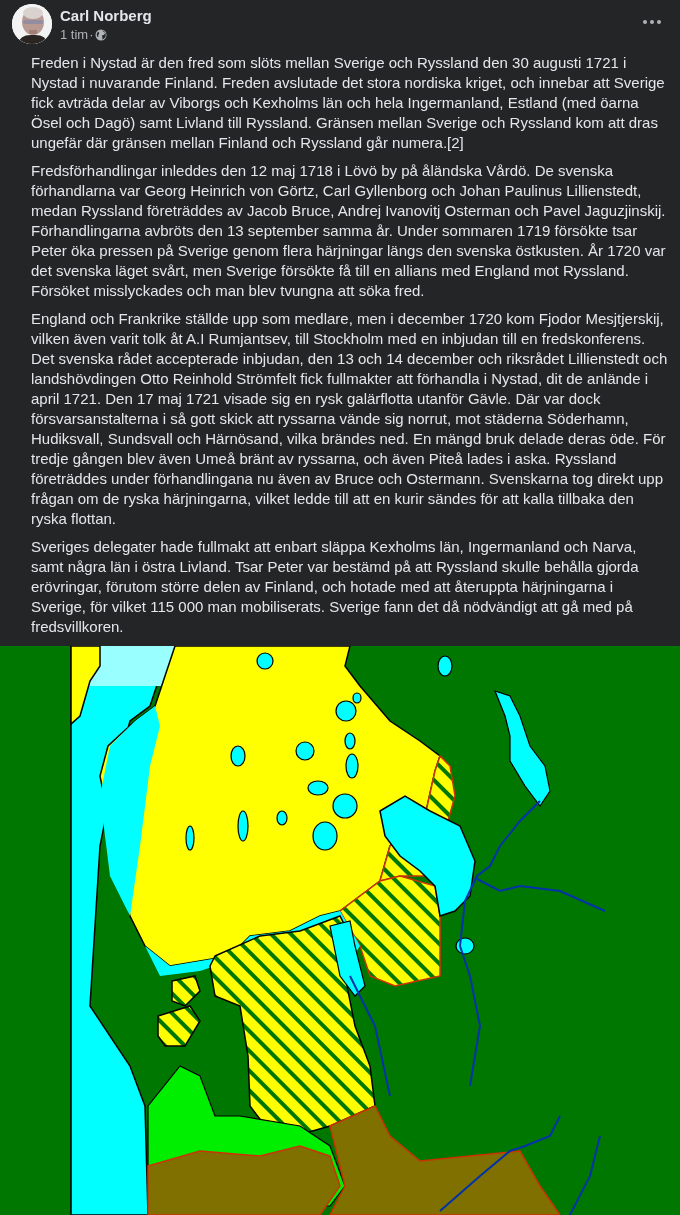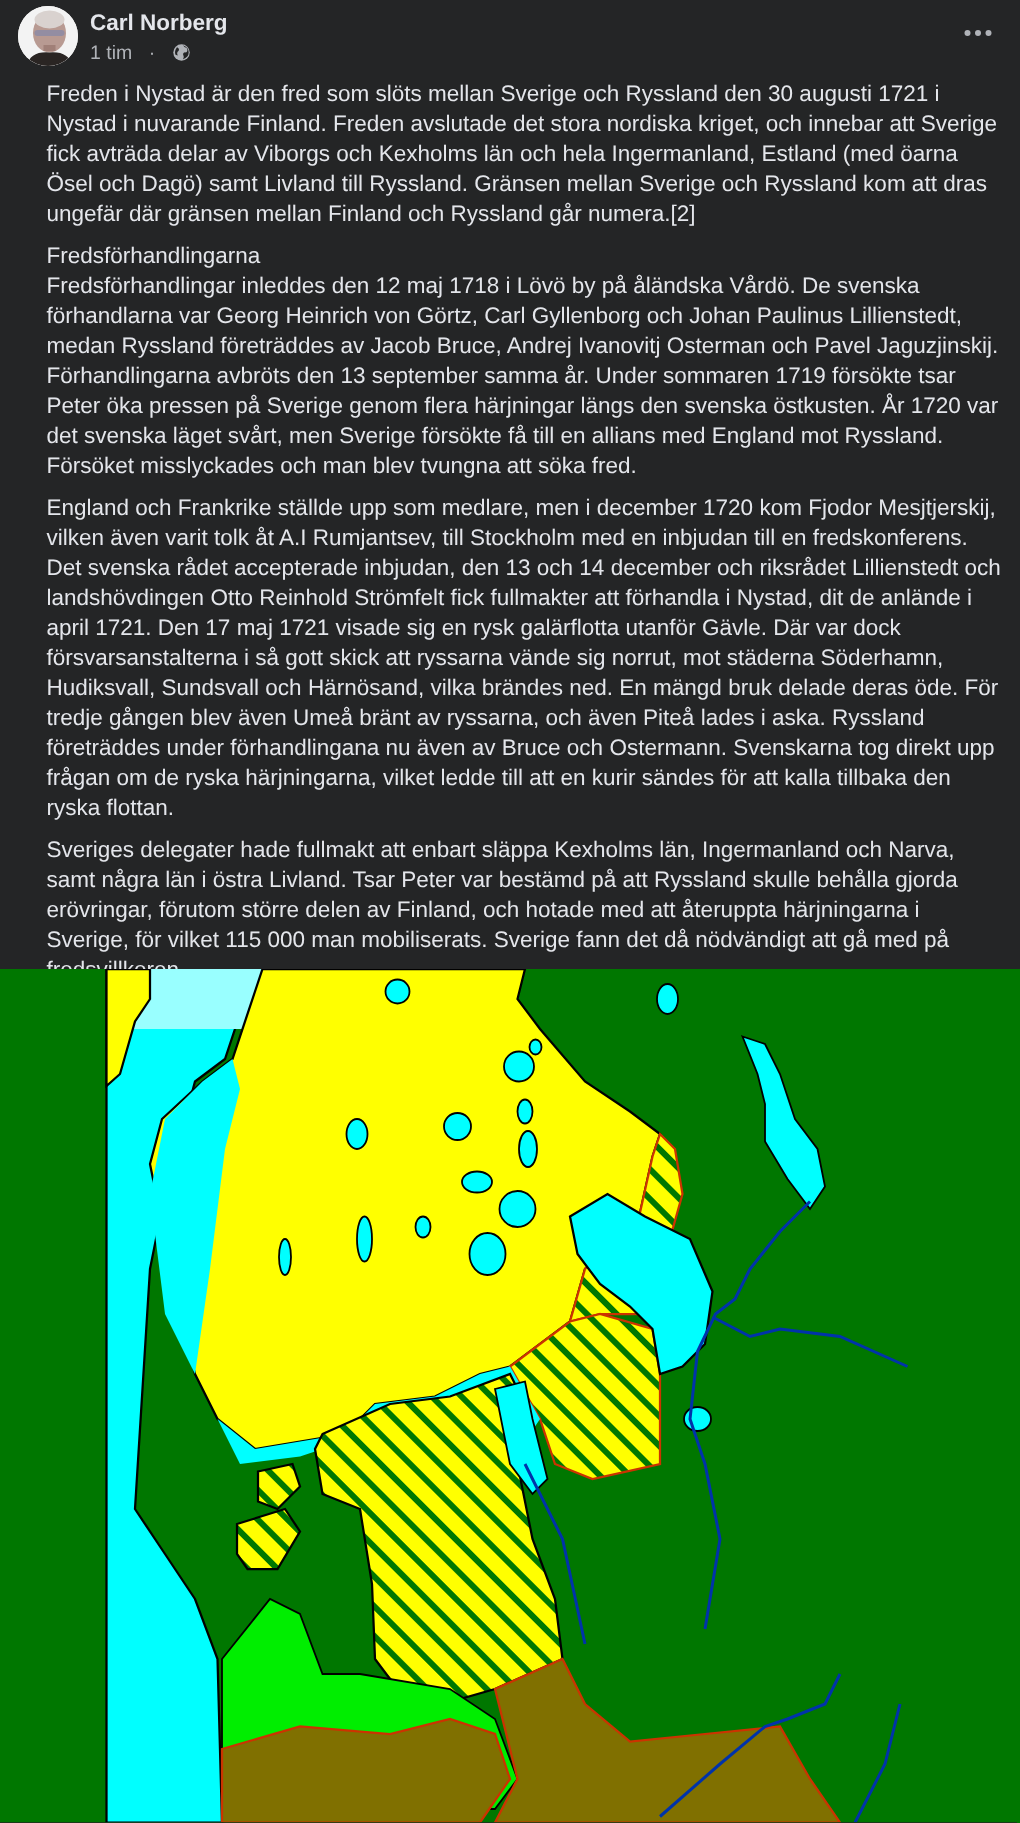--- a/index.html
+++ b/index.html
@@ -9,21 +9,21 @@
     font-family: "Liberation Sans", "DejaVu Sans", sans-serif;
     color: #e4e6eb;
   }
   .post { position: relative; width: 680px; height: 867px; }
   .header { position: relative; height: 50px; }
   .avatar {
     position: absolute; left: 12px; top: 4px; width: 40px; height: 40px;
     border-radius: 50%; overflow: hidden; background: #f5f5f5;
   }
   .author { position: absolute; left: 60px; top: 7px; font-size: 15px; font-weight: bold; color: #e4e6eb; }
-  .meta { position: absolute; left: 60px; top: 27px; font-size: 13px; color: #b0b3b8; display: flex; align-items: center; gap: 11px; }
+  .meta { position: absolute; left: 60px; top: 27px; font-size: 13px; color: #b0b3b8; display: flex; align-items: center; gap: 1px; }
   .globe { display: inline-block; width: 12px; height: 12px; }
   .more-btn {
     position: absolute; right: 12px; top: 8px; width: 32px; height: 28px;
     display: flex; align-items: center; justify-content: center; gap: 3px; cursor: pointer;
   }
   .more-btn .dot { width: 4px; height: 4px; border-radius: 50%; background: #b0b3b8; }
   .body-text { padding: 3px 12px 0 12px; font-size: 15px; line-height: 20px; color: #e4e6eb; margin-left: 19px; }
   .body-text p { margin: 0 0 8px 0; }
   .body-text .heading { display: block; }
   .map {
@@ -63,21 +63,20 @@
     <div class="more-btn">
       <span class="dot"></span>
       <span class="dot"></span>
       <span class="dot"></span>
     </div>
   </div>
 
   <div class="body-text">
     <p>Freden i Nystad är den fred som slöts mellan Sverige och Ryssland den 30 augusti 1721 i Nystad i nuvarande Finland. Freden avslutade det stora nordiska kriget, och innebar att Sverige fick avträda delar av Viborgs och Kexholms län och hela Ingermanland, Estland (med öarna Ösel och Dagö) samt Livland till Ryssland. Gränsen mellan Sverige och Ryssland kom att dras ungefär där gränsen mellan Finland och Ryssland går numera.[2]</p>
     <p>
-      <span class="heading">Fredsförhandlingarna</span>
       <span>Fredsförhandlingar inleddes den 12 maj 1718 i Lövö by på åländska Vårdö. De svenska förhandlarna var Georg Heinrich von Görtz, Carl Gyllenborg och Johan Paulinus Lillienstedt, medan Ryssland företräddes av Jacob Bruce, Andrej Ivanovitj Osterman och Pavel Jaguzjinskij. Förhandlingarna avbröts den 13 september samma år. Under sommaren 1719 försökte tsar Peter öka pressen på Sverige genom flera härjningar längs den svenska östkusten. År 1720 var det svenska läget svårt, men Sverige försökte få till en allians med England mot Ryssland. Försöket misslyckades och man blev tvungna att söka fred.</span>
     </p>
     <p>England och Frankrike ställde upp som medlare, men i december 1720 kom Fjodor Mesjtjerskij, vilken även varit tolk åt A.I Rumjantsev, till Stockholm med en inbjudan till en fredskonferens. Det svenska rådet accepterade inbjudan, den 13 och 14 december och riksrådet Lillienstedt och landshövdingen Otto Reinhold Strömfelt fick fullmakter att förhandla i Nystad, dit de anlände i april 1721. Den 17 maj 1721 visade sig en rysk galärflotta utanför Gävle. Där var dock försvarsanstalterna i så gott skick att ryssarna vände sig norrut, mot städerna Söderhamn, Hudiksvall, Sundsvall och Härnösand, vilka brändes ned. En mängd bruk delade deras öde. För tredje gången blev även Umeå bränt av ryssarna, och även Piteå lades i aska. Ryssland företräddes under förhandlingana nu även av Bruce och Ostermann. Svenskarna tog direkt upp frågan om de ryska härjningarna, vilket ledde till att en kurir sändes för att kalla tillbaka den ryska flottan.</p>
     <p>Sveriges delegater hade fullmakt att enbart släppa Kexholms län, Ingermanland och Narva, samt några län i östra Livland. Tsar Peter var bestämd på att Ryssland skulle behålla gjorda erövringar, förutom större delen av Finland, och hotade med att återuppta härjningarna i Sverige, för vilket 115 000 man mobiliserats. Sverige fann det då nödvändigt att gå med på fredsvillkoren.</p>
   </div>
 
   <div class="map">
     <svg width="680" height="569" viewBox="0 0 680 569">
       <defs>
         <pattern id="hatch" patternUnits="userSpaceOnUse" width="14" height="14" patternTransform="rotate(-45)">

